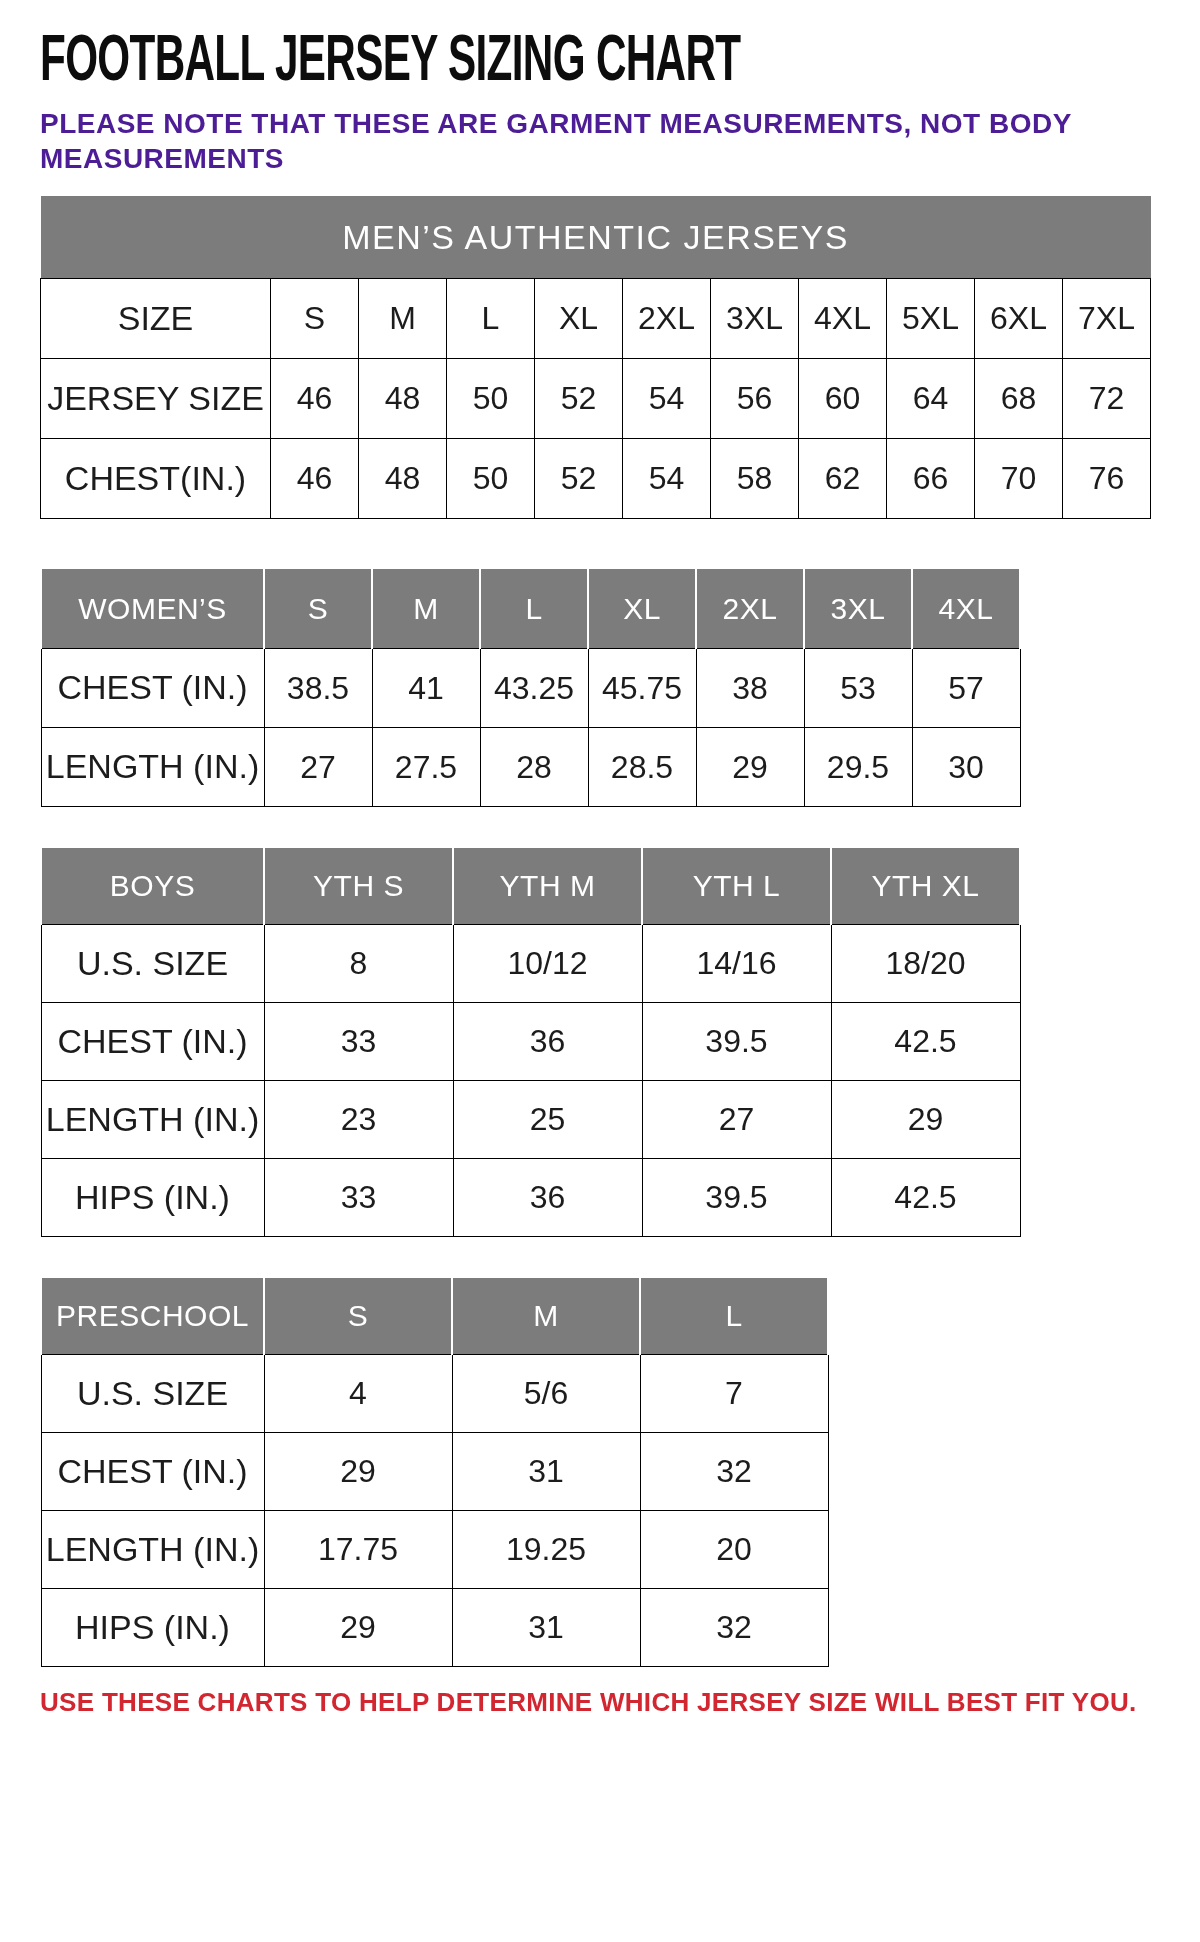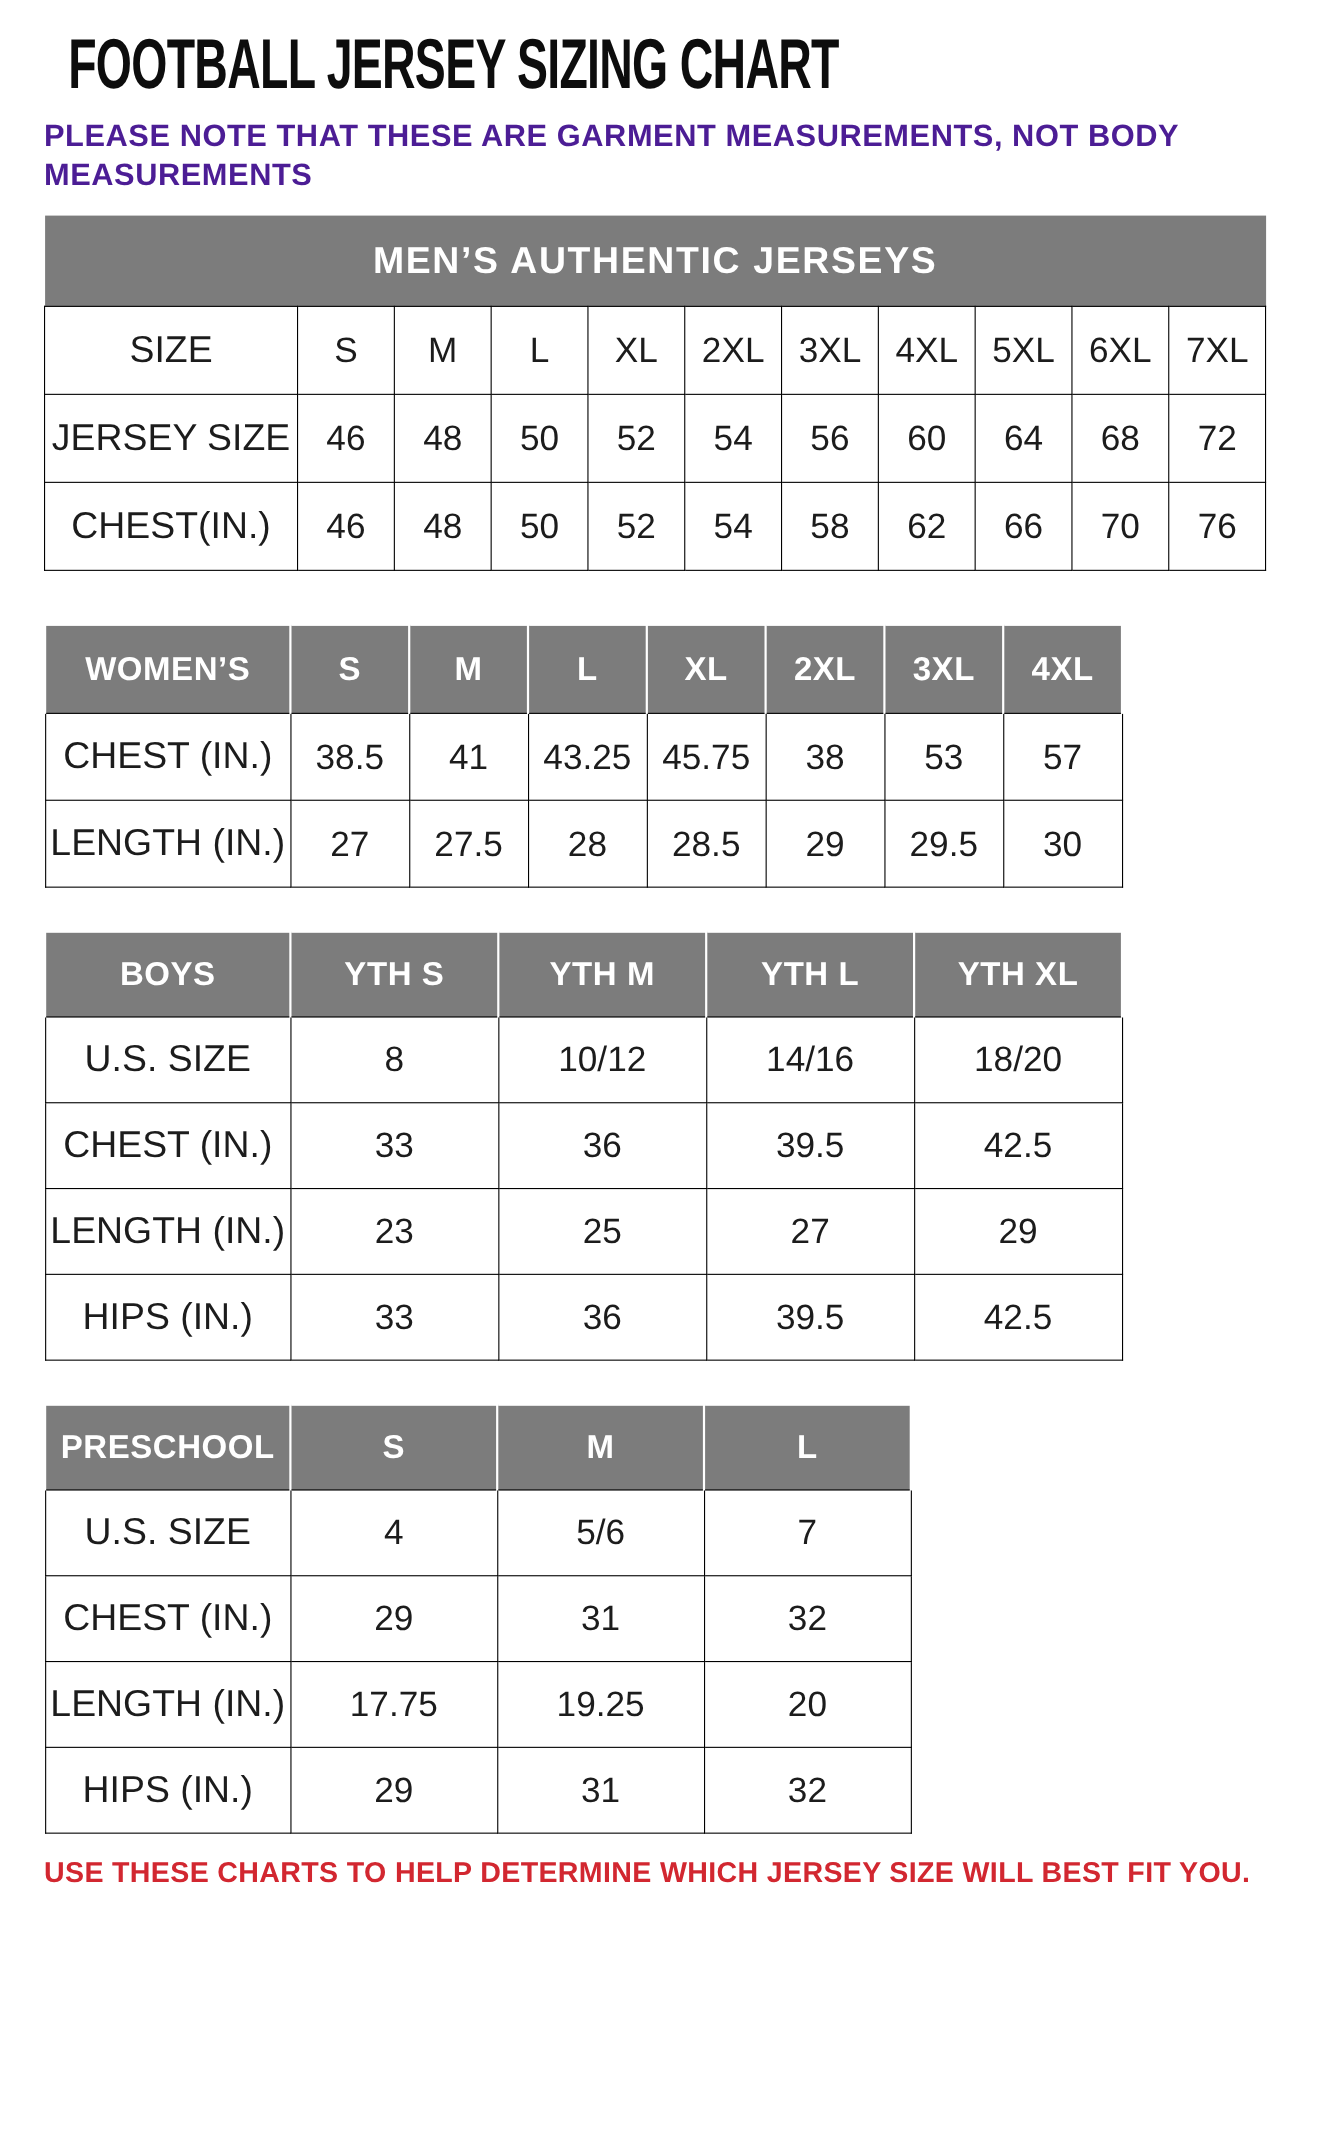--- a/index.html
+++ b/index.html
@@ -1,37 +1,37 @@
 <!DOCTYPE html>
 <html><head>
 <meta charset="utf-8">
 <style>
   html,body{margin:0;padding:0;}
   body{
     width:1200px;height:1942px;background:#ffffff;overflow:hidden;
     font-family:"Liberation Sans", sans-serif;color:#1c1c1c;
   }
-  .page-title-wrap{padding:26px 0 0 40px;height:64px;margin-left:22px;}
+  .page-title-wrap{padding:26px 0 0 40px;height:64px;}
   .page-title{
     display:inline-block;font-size:64px;font-weight:900;color:#0d0d0d;
     letter-spacing:-1px;white-space:nowrap;line-height:1;
     transform:scaleX(0.66);transform-origin:left top;
   }
   .note{
     margin:16px 0 0 40px;width:1100px;
     font-size:28px;line-height:1.25;letter-spacing:.5px;
     color:#4c1d95;font-weight:bold;
   }
   table{border-collapse:collapse;table-layout:fixed;}
   td{
     border:1px solid #000;background:#fff;text-align:center;vertical-align:middle;
     padding:0 4px;font-size:32px;color:#1c1c1c;
   }
   td.label{font-size:34px;white-space:pre-line;line-height:1.15;text-align:center;}
-  th{font-weight:bold;text-align:center;vertical-align:middle;}
+  th{font-weight:normal;text-align:center;vertical-align:middle;}
   th.bar{
     background:#7c7c7c;color:#fff;border:none;
     font-size:34px;letter-spacing:1.5px;
   }
   th.gray{
     background:#7c7c7c;color:#fff;border:2px solid #fff;border-bottom:1px solid #000;
     font-size:30px;letter-spacing:.5px;
   }
   
   .mens{width:1110px;margin:20px 0 0 40px;}

